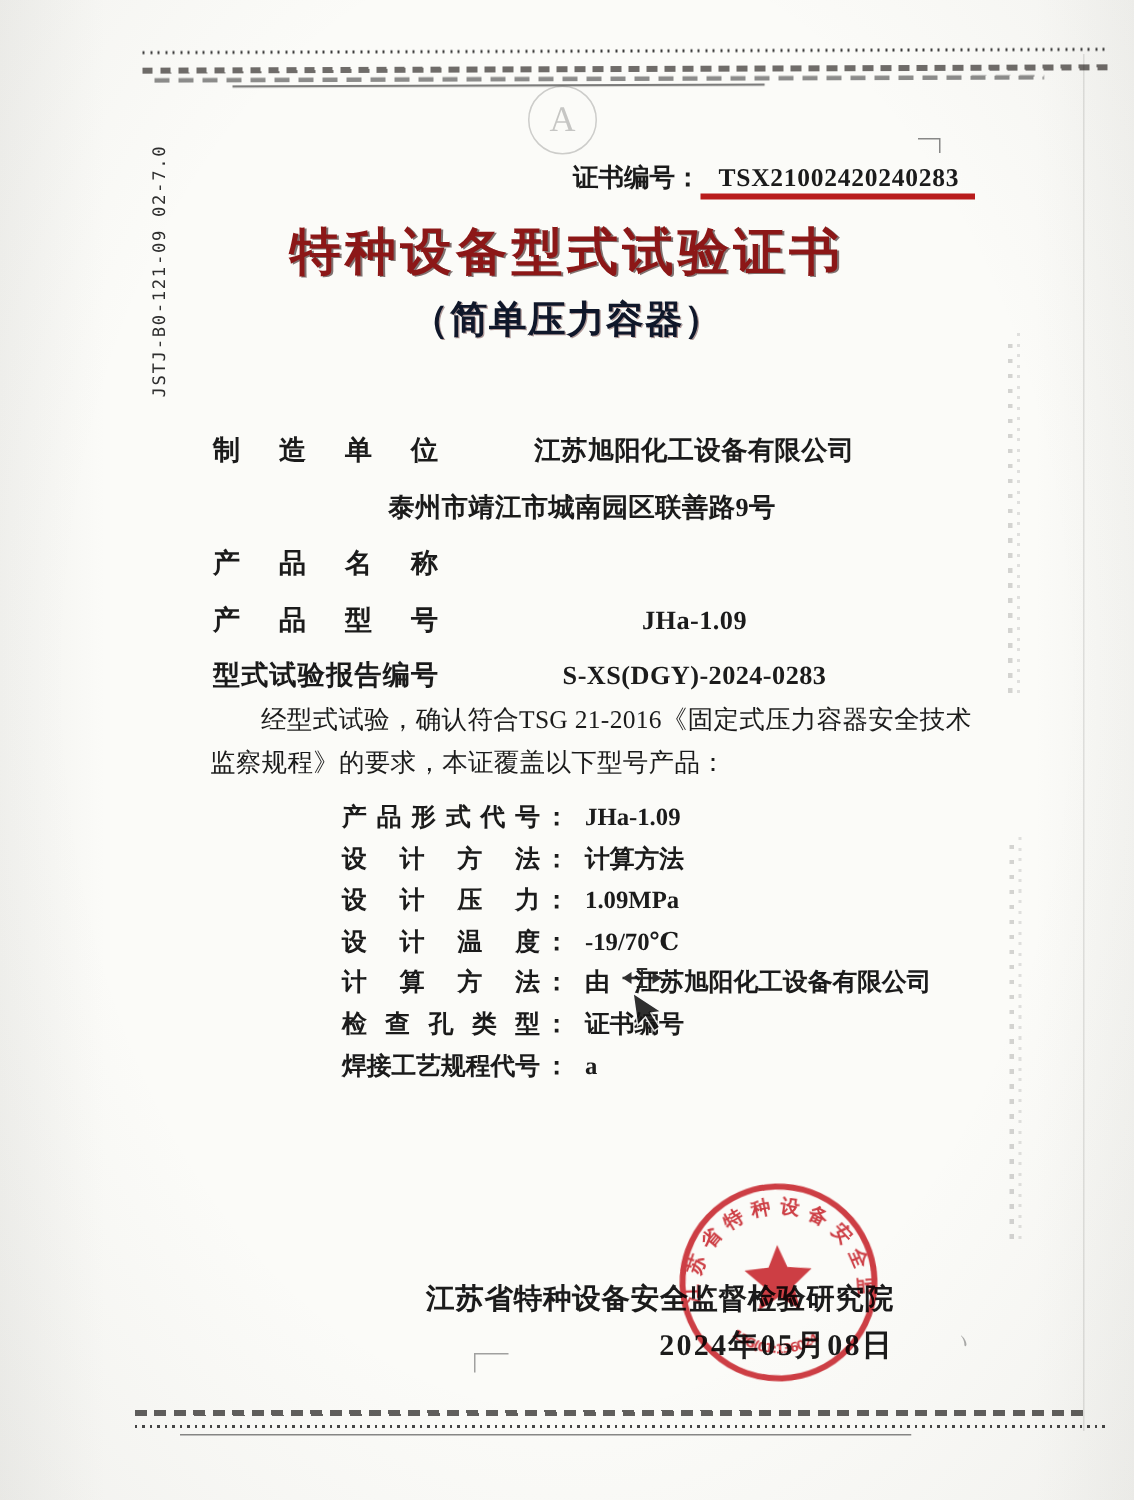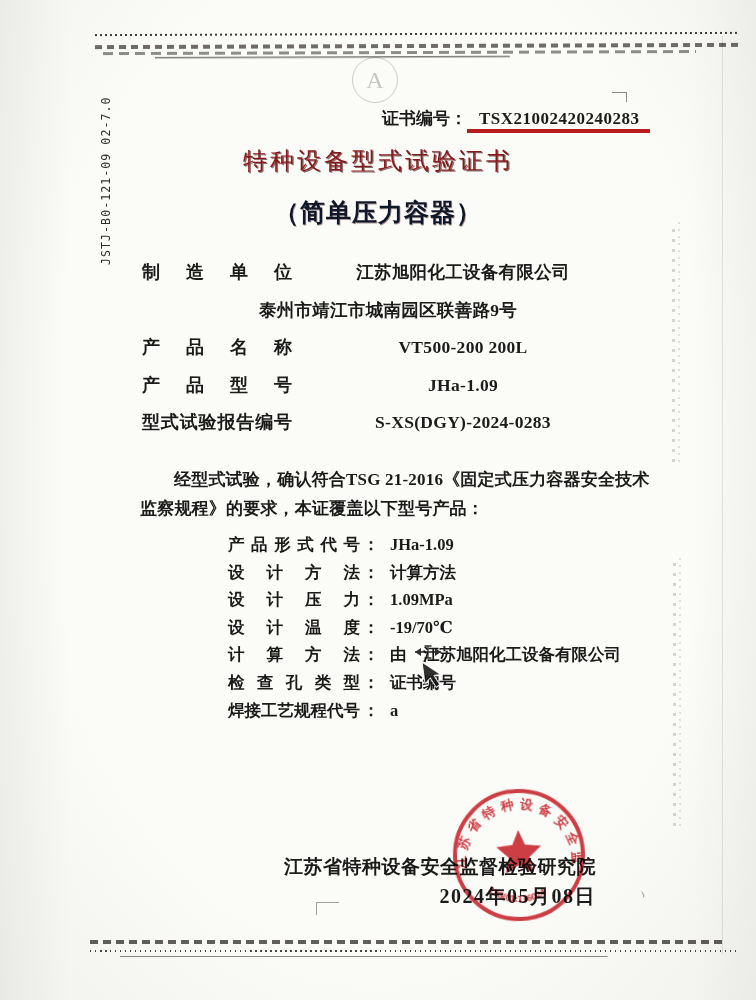--- a/index.html
+++ b/index.html
@@ -43,33 +43,33 @@
   .watermark{position:absolute;left:352px;top:57px;width:44px;height:44px;border-radius:50%;
     border:1.5px solid rgba(40,40,40,.22);display:flex;align-items:center;justify-content:center;
     font-size:24px;color:rgba(40,40,40,.25);filter:blur(.4px);}
   .form-code{position:absolute;left:99px;top:265px;transform:rotate(-90deg);transform-origin:0 0;
     width:176px;font-family:"DejaVu Sans Mono","Liberation Mono",monospace;
     font-size:11.5px;letter-spacing:1.1px;color:#2e2e2e;white-space:nowrap;}
   
   .cert-line{position:absolute;left:382px;top:107px;font-size:17px;font-weight:bold;white-space:nowrap;}
   .cert-line .num{font-weight:bold;letter-spacing:.5px;border-bottom:4px solid #b91c1c;padding:0 10px 1px 12px;}
   .title{position:absolute;left:0;top:145px;width:756px;margin:0;text-align:center;
-    font-size:24px;font-weight:normal;letter-spacing:3px;color:#8c1717;
+    font-size:34px;font-weight:bold;letter-spacing:3px;color:#8c1717;
     text-shadow:1.3px 1.3px 0 rgba(25,2,2,.55);}
   .subtitle{position:absolute;left:0;top:196px;width:756px;margin:0;text-align:center;
     font-size:25px;font-weight:bold;letter-spacing:1px;color:#0f172a;
     text-shadow:.8px .8px 0 rgba(60,5,5,.4);}
   
-  .info-section{position:absolute;left:142px;top:260px;width:492px;}
+  .info-section{position:absolute;left:142px;top:288px;width:492px;}
   .info-row{height:37.5px;display:flex;align-items:flex-start;}
   .info-label{width:150px;font-size:18px;font-weight:bold;text-align:justify;text-align-last:justify;line-height:24px;}
   .info-value{flex:1;text-align:center;font-size:17.5px;font-weight:bold;line-height:24px;letter-spacing:.3px;}
   
   .statement{position:absolute;left:140px;top:466px;width:518px;margin:0;
-    font-size:17px;font-weight:bold;line-height:28.5px;text-indent:2em;letter-spacing:.2px;}
+    font-size:17px;font-weight:normal;line-height:28.5px;text-indent:2em;letter-spacing:.2px;}
   
   .spec-section{position:absolute;left:183px;top:534px;width:470px;margin-left:45px;}
   .spec-row{height:27.6px;display:flex;align-items:flex-start;font-size:16.5px;font-weight:bold;line-height:22px;}
   .spec-label{width:132px;text-align:justify;text-align-last:justify;}
   .spec-colon{width:22px;text-align:center;}
   .spec-value{margin-left:8px;white-space:pre;}
   
   .cursor-icon{position:absolute;left:410px;top:644px;opacity:.88;}
   
   .issuer-block{position:absolute;left:240px;top:854px;width:356px;text-align:right;z-index:2;}
@@ -105,21 +105,20 @@
 <div class="info-section">
   <div class="info-row">
     <span class="info-label">制造单位</span>
     <span class="info-value">江苏旭阳化工设备有限公司</span>
   </div>
   <div class="info-row">
     <span class="info-value">泰州市靖江市城南园区联善路9号</span>
   </div>
   <div class="info-row">
     <span class="info-label">产品名称</span>
-    <span class="info-value">VT500-200 200L</span>
   </div>
   <div class="info-row">
     <span class="info-label">产品型号</span>
     <span class="info-value">JHa-1.09</span>
   </div>
   <div class="info-row">
     <span class="info-label">型式试验报告编号</span>
     <span class="info-value">S-XS(DGY)-2024-0283</span>
   </div>
 </div>

